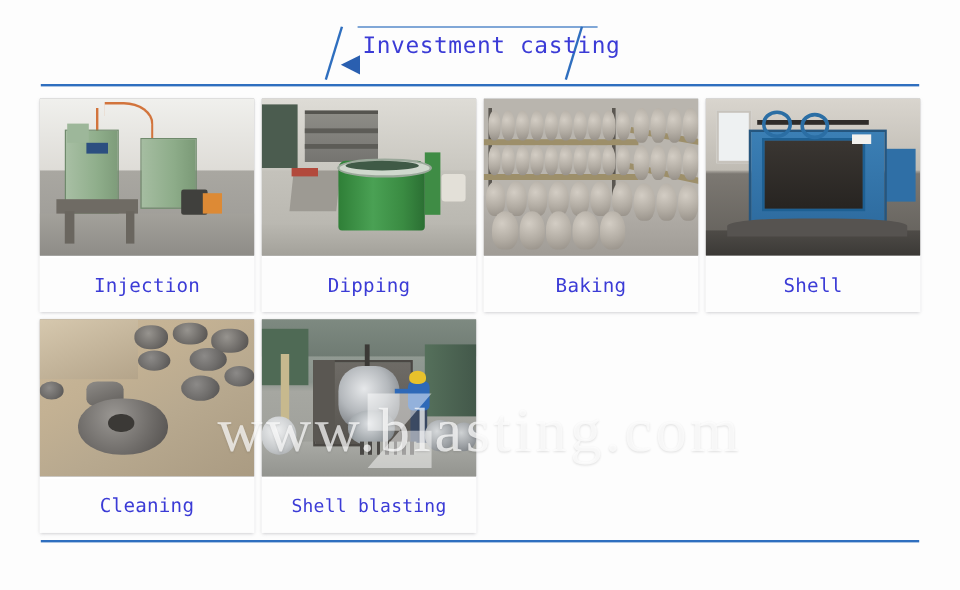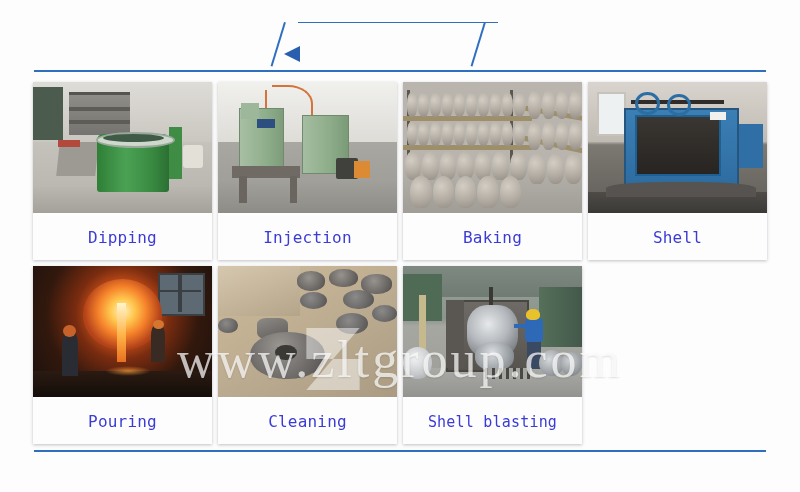--- a/index.html
+++ b/index.html
@@ -277,26 +277,48 @@
 </style>
 </head>
 <body>
 
 <div class="banner-zone">
   <div class="banner">
     <div class="banner-top-line"></div>
     <div class="banner-left-line"></div>
     <div class="banner-right-line"></div>
     <div class="banner-arrow"></div>
+    <div class="banner-title">Investment casting</div>
   </div>
 </div>
 
 <div class="rule-top"></div>
 
 <div class="grid">
+
+  <div class="card">
+    <div class="card-photo">
+      <div class="scene sc-injection">
+        <div class="obj wall-shadow"></div>
+        <div class="obj floor-a"></div>
+        <div class="obj cable"></div>
+        <div class="obj cable2"></div>
+        <div class="obj press-a"></div>
+        <div class="obj press-a2"></div>
+        <div class="obj panel"></div>
+        <div class="obj press-b"></div>
+        <div class="obj darkm"></div>
+        <div class="obj box-or"></div>
+        <div class="obj bench"></div>
+        <div class="obj bench-leg1"></div>
+        <div class="obj bench-leg2"></div>
+      </div>
+    </div>
+    <div class="card-label">Injection</div>
+  </div>
 
   <div class="card">
     <div class="card-photo">
       <div class="scene sc-dipping">
         <div class="obj wall"></div>
         <div class="obj darkdoor"></div>
         <div class="obj rack"></div>
         <div class="obj rack-l1"></div>
         <div class="obj rack-l2"></div>
         <div class="obj floor"></div>
@@ -305,41 +327,20 @@
         <div class="obj greenpost"></div>
         <div class="obj tank"></div>
         <div class="obj tank-rim"></div>
         <div class="obj tank-in"></div>
         <div class="obj bag"></div>
       </div>
     </div>
     <div class="card-label">Dipping</div>
   </div>
 
-  <div class="card">
-    <div class="card-photo">
-      <div class="scene sc-injection">
-        <div class="obj wall-shadow"></div>
-        <div class="obj floor-a"></div>
-        <div class="obj cable"></div>
-        <div class="obj cable2"></div>
-        <div class="obj press-a"></div>
-        <div class="obj press-a2"></div>
-        <div class="obj panel"></div>
-        <div class="obj press-b"></div>
-        <div class="obj darkm"></div>
-        <div class="obj box-or"></div>
-        <div class="obj bench"></div>
-        <div class="obj bench-leg1"></div>
-        <div class="obj bench-leg2"></div>
-      </div>
-    </div>
-    <div class="card-label">Injection</div>
-  </div>
-
 
   <div class="card">
     <div class="card-photo">
       <div class="scene sc-shell">
         <div class="obj floor"></div>
         <div class="obj frame"></div>
         <div class="obj frame2"></div>
         <div class="obj shelfR1"></div>
         <div class="obj shelfR2"></div>
         <div class="obj shelf1"></div>
@@ -418,38 +419,20 @@
         <div class="obj tag"></div>
         <div class="obj rod"></div>
         <div class="obj wheel1"></div>
         <div class="obj wheel2"></div>
         <div class="obj base"></div>
       </div>
     </div>
     <div class="card-label">Shell</div>
   </div>
 
-  <div class="card">
-    <div class="card-photo">
-      <div class="scene sc-pouring">
-        <div class="obj win"></div>
-        <div class="obj win-m1"></div>
-        <div class="obj win-m2"></div>
-        <div class="obj glow"></div>
-        <div class="obj stream"></div>
-        <div class="obj ground"></div>
-        <div class="obj spark"></div>
-        <div class="obj w1"></div>
-        <div class="obj w1h"></div>
-        <div class="obj w2"></div>
-        <div class="obj w2h"></div>
-      </div>
-    </div>
-    <div class="card-label">Pouring</div>
-  </div>
 
   <div class="card">
     <div class="card-photo">
       <div class="scene sc-cleaning">
         <div class="obj rubble"></div>
         <div class="obj pr" style="left:44%;top:4%;width:16%;height:15%"></div>
         <div class="obj pr" style="left:62%;top:2%;width:16%;height:14%"></div>
         <div class="obj pr" style="left:80%;top:6%;width:17%;height:15%"></div>
         <div class="obj p" style="left:46%;top:20%;width:15%;height:13%"></div>
         <div class="obj p" style="left:70%;top:18%;width:17%;height:15%"></div>
@@ -490,13 +473,13 @@
     <div class="card-label small">Shell blasting</div>
   </div>
 
 </div>
 
 <div class="rule-bottom"></div>
 
 <svg class="wm-logo" viewBox="0 0 100 100">
   <path d="M14 8 H86 L50 50 L86 50 V92 H14 L50 50 L14 50 Z" fill="rgba(255,255,255,0.62)"></path>
 </svg>
-<div class="watermark">www.zltgroup.com</div>
+<div class="watermark">www.blasting.com</div>
 
 </body></html>

